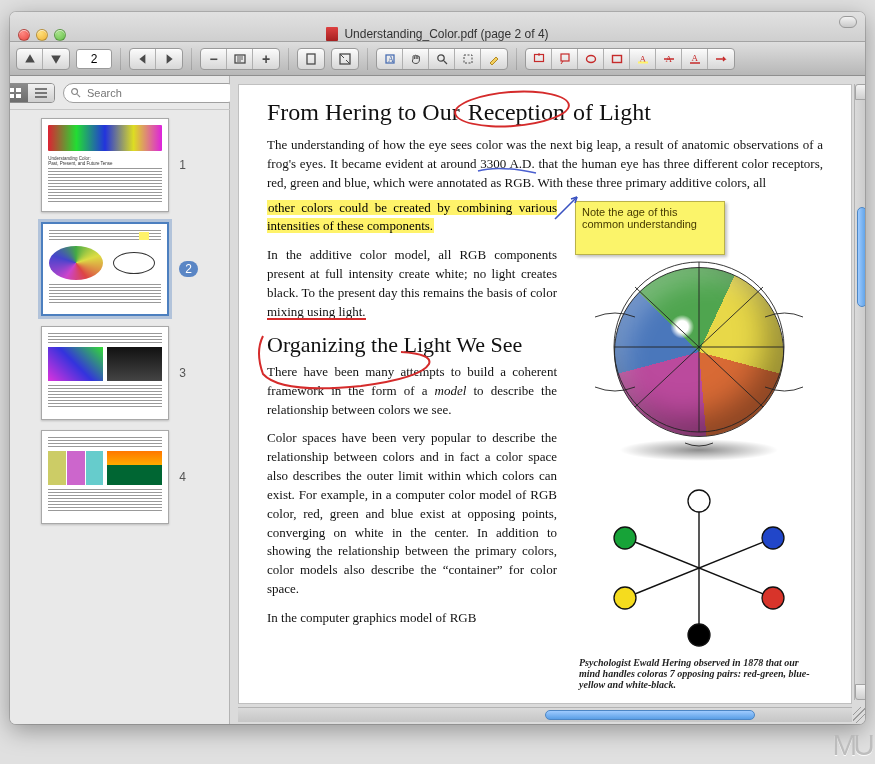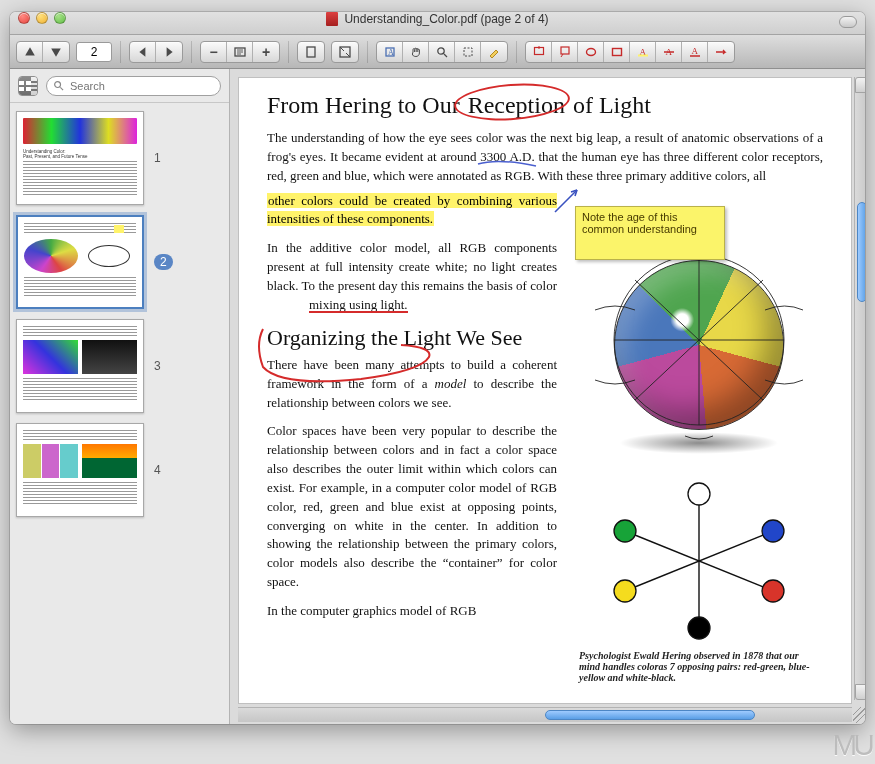--- a/index.html
+++ b/index.html
@@ -20,25 +20,25 @@
     background: #ededed;
     border-radius: 6px;
     box-shadow: 0 6px 24px rgba(0,0,0,0.35), 0 0 0 1px rgba(0,0,0,0.15);
     overflow: hidden;
     display: flex;
     flex-direction: column;
   }
 
   
   .titlebar {
-    height: 23px;
+    height: 30px;
     background: linear-gradient(#e1e1e1,#cfcfcf);
     border-bottom: 1px solid #a3a3a3;
     display: flex;
-    align-items: flex-start;
+    align-items: flex-end;
     position: relative;
   }
   .traffic-lights {
     display: flex;
     gap: 6px;
     margin-left: 8px;
   }
   .traffic-light {
     width: 12px; height: 12px; border-radius: 50%;
     border: 0.5px solid rgba(0,0,0,0.25);
@@ -115,20 +115,21 @@
     display: flex;
     overflow: hidden;
     background: #dbdbdb;
   }
   .sidebar {
     width: 220px;
     background: #e9e9e9;
     border-right: 1px solid #b3b3b3;
     display: flex;
     flex-direction: column;
+    align-items: center;
   }
   .sidebar-controls {
     height: 34px;
     display: flex;
     align-items: center;
     gap: 8px;
     padding: 0 8px;
     border-bottom: 1px solid #c7c7c7;
   }
   .seg {
@@ -296,40 +297,39 @@
     font-style: italic;
     text-align: center;
   }
   mark.hl {
     background: #fff36a;
     padding: 0 1px;
   }
   .underline {
     text-decoration: none;
     position: relative;
-    margin-left: 42px;
   }
   .underline::after {
     content: ""; position: absolute; left: 0; right: 0; bottom: -1px;
     height: 2px; background: #d52b2b;
   }
   h2.subhead {
     font-size: 22px;
     font-weight: 500;
     margin: 10px 0 6px;
     line-height: 1.15;
     position: relative;
   }
   .scribble {
     position: absolute;
     pointer-events: none;
   }
   .note {
     position: absolute;
-    top: 14px; left: 0px;
+    top: 2px; left: 0px;
     width: 150px;
     min-height: 54px;
     background: #fbf46a;
     border: 1px solid #b9b14a;
     box-shadow: 2px 2px 3px rgba(0,0,0,0.25);
     font-size: 11px;
     font-family: "Lucida Grande", Arial, sans-serif;
     font-style: normal;
     color: #463a00;
     padding: 4px 6px;

